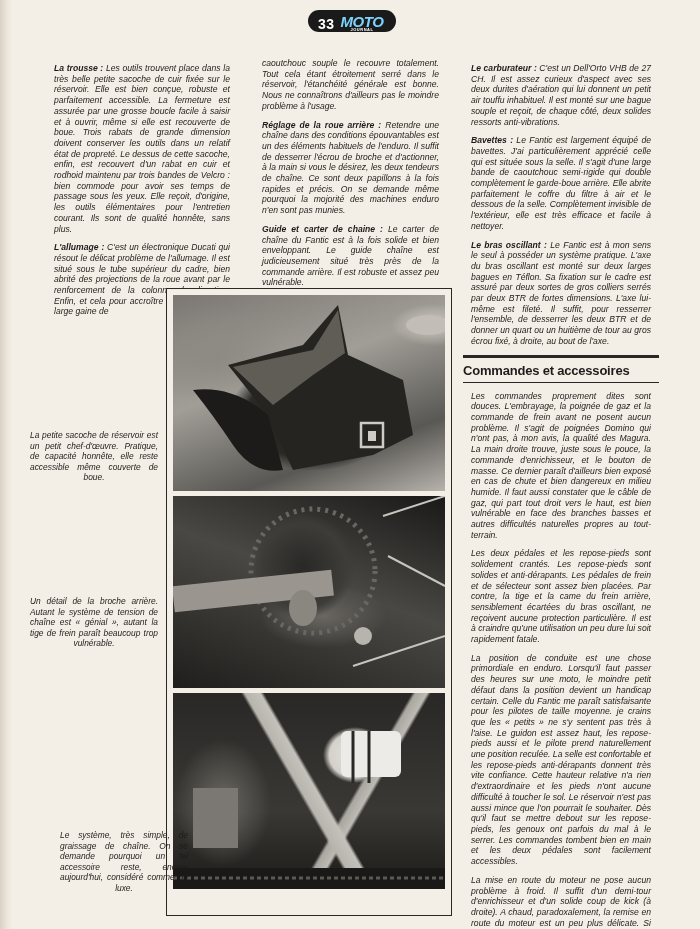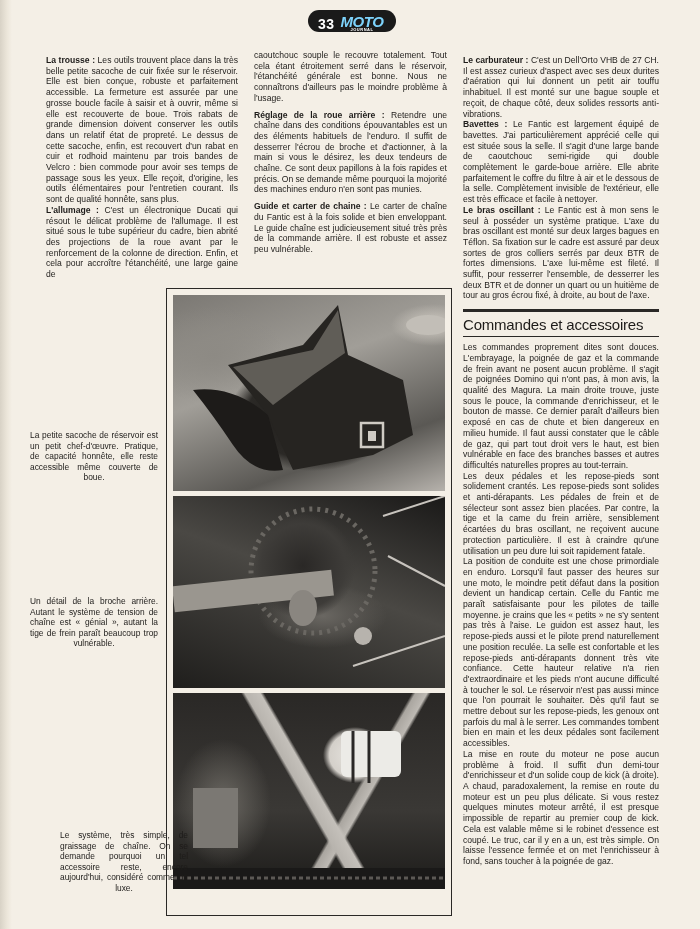--- a/index.html
+++ b/index.html
@@ -25,32 +25,32 @@
     .logo-main { color: #7dd3fc; font-weight: bold; font-size: 15px; font-style: italic; letter-spacing: -0.5px; }
     .logo-sub { color: #fff; font-size: 4px; font-weight: bold; letter-spacing: 0.5px; margin-top: -1px; }
 
     .col {
       position: absolute;
       font-size: 8.6px;
       line-height: 10.7px;
       text-align: justify;
       hyphens: auto;
     }
-    .col p { margin: 0; }
+    .col p { margin: 8px; font-style: italic; }
     .col p.gap { margin-top: 6px; }
     .lead { font-weight: bold; }
     .col1 { left: 46px; top: 55px; width: 192px; }
     .col2 { left: 254px; top: 50px; width: 193px; }
     .col3 { left: 463px; top: 55px; width: 196px; }
 
     .section-heading {
       border-top: 3px solid #2a2826;
       border-bottom: 1.5px solid #2a2826;
-      font-weight: normal;
-      font-size: 15px;
+      font-weight: bold;
+      font-size: 13px;
       line-height: 18px;
       padding: 4px 0 2px 0;
       margin: 8px 0 5px 0;
       text-align: left;
       letter-spacing: -0.2px;
     }
 
     .photo-frame {
       position: absolute; left: 166px; top: 288px; width: 286px; height: 628px;
       border: 1.5px solid #2a2826;
@@ -79,20 +79,21 @@
         linear-gradient(120deg, transparent 62%, #aaa6a0 63%, #bdb9b3 66%, transparent 67%),
         radial-gradient(ellipse 32px 28px at 182px 62px, #e8e5e0 0%, #d4d0ca 80%, transparent 100%),
         radial-gradient(ellipse 60px 80px at 50px 110px, #6b6862 0%, transparent 80%),
         linear-gradient(180deg, #2a2826 0%, #3a3835 60%, #1c1b19 100%);
     }
     .photo-detail { position: absolute; }
 
     .caption {
       position: absolute; left: 30px; width: 128px;
       font-size: 8.4px; line-height: 10.5px;
+      font-style: italic;
       text-align: justify;
       text-align-last: center;
     }
     .cap1 { top: 430px; }
     .cap2 { top: 596px; }
     .cap3 { top: 830px; margin-left: 30px; }
   </style>
 </head>
 <body>
 

